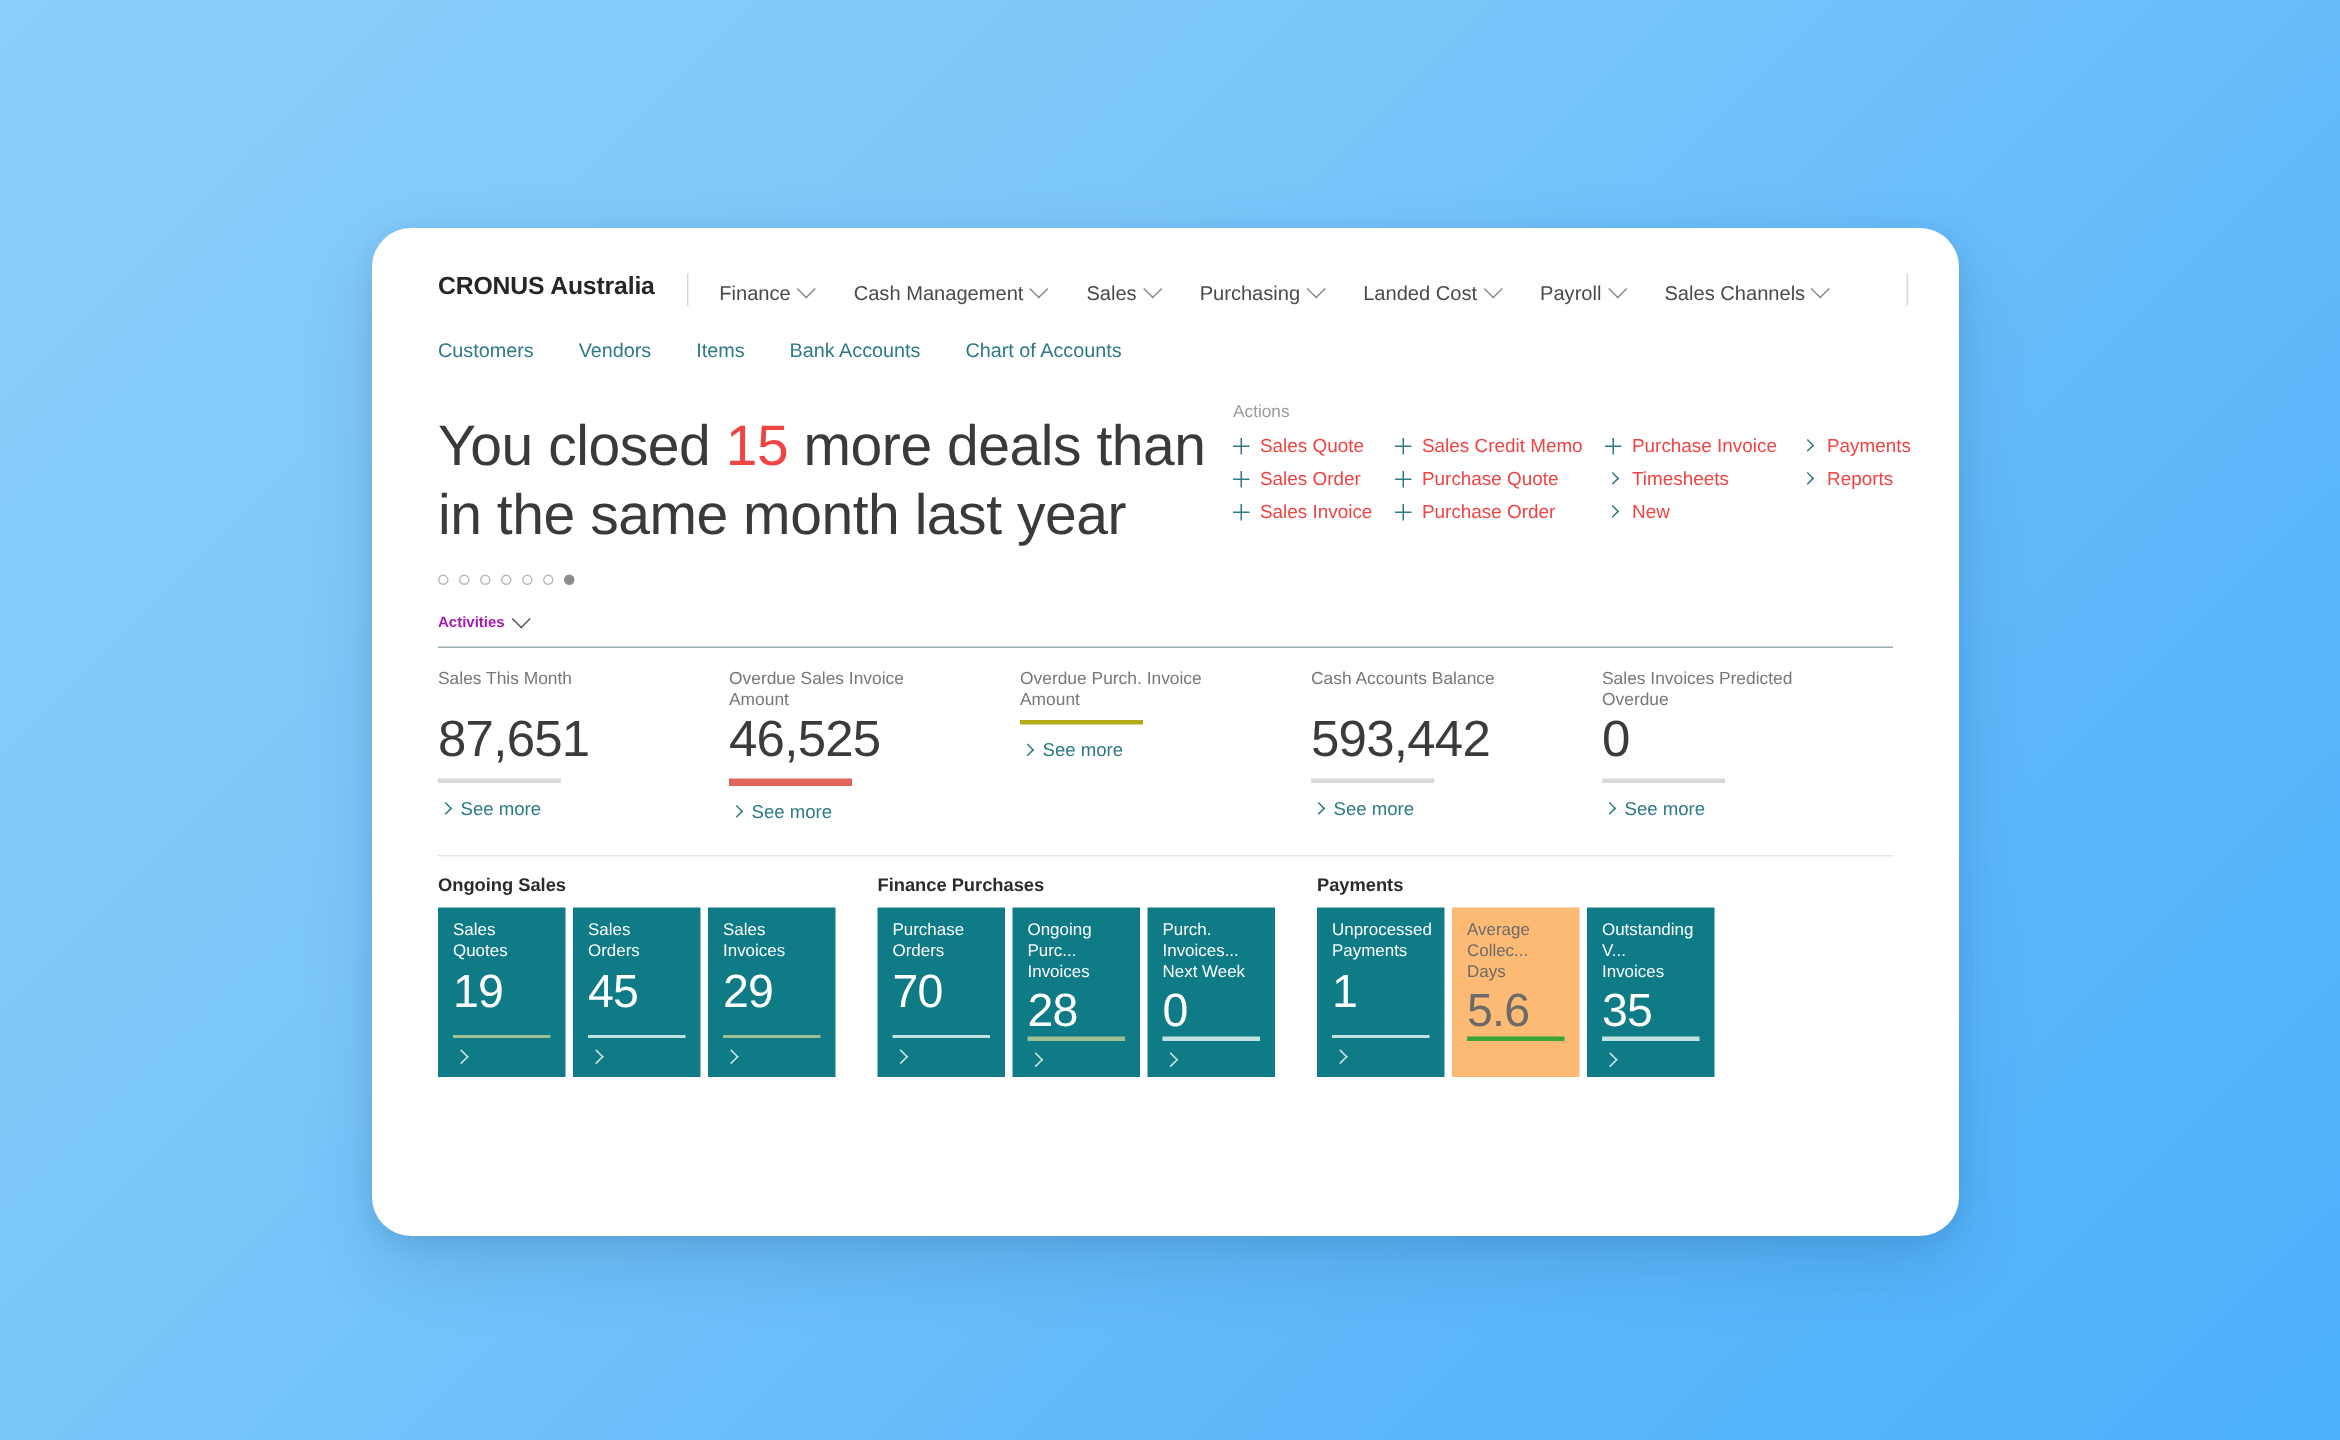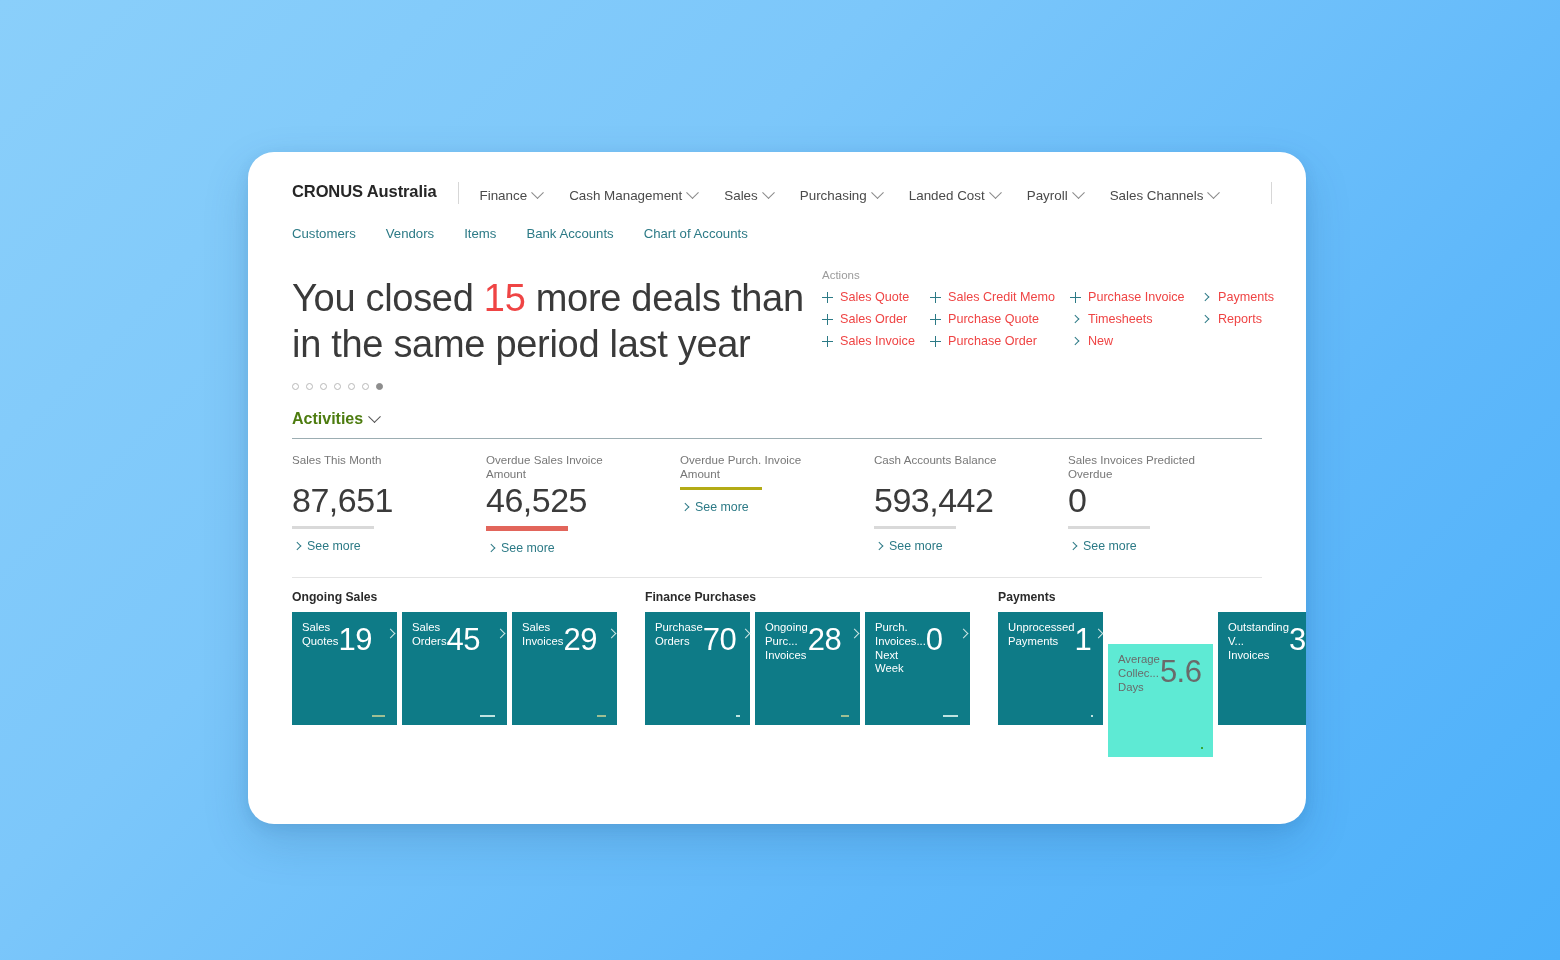--- a/index.html
+++ b/index.html
@@ -110,21 +110,21 @@
   }
   .ic-chev::after {
     content:""; position:absolute; left:2px; top:2.4px;
     width:5.4px; height:5.4px;
     border-top:1.4px solid #2c7a86; border-right:1.4px solid #2c7a86;
     transform:rotate(45deg);
   }
 
   
   .act-header { margin-top:20px; display:flex; align-items:center; }
-  .act-header .lbl { font-size:16px; font-weight:700; color:#4d7c0f;text-align:center; }
+  .act-header .lbl { font-size:10px; font-weight:700; color:#a21caf;text-align:center; }
   .act-header .caret { border-color:#555; margin-left:7px; }
   .rule {
     height:1.4px; background:#4a6a72; opacity:.55;
     margin-top:10px;
   }
   .cues { display:flex; margin-top:14px; }
   .cue { flex:1 1 0; padding-right:22px; }
   .cue-label {
     font-size:11.6px; color:#777; line-height:14px;
     min-height:28px; white-space:pre-line;
@@ -143,27 +143,27 @@
 
   
   .groups-rule { height:1px; background:#e4e4e4; margin-top:22px; }
   .groups { display:flex; margin-top:12px; }
   .group { flex:0 0 auto; margin-right:28px; }
   .group-title {
     font-size:12.2px; font-weight:700; color:#2b2b2b; margin-bottom:8px;
   }
   .tiles { display:flex; gap:5px; }
   .tile {
-    width:105px; height:113px;
+    width:85px; height:113px;
     background:#0e7b87; color:#ffffff;
     padding:9px 10px 8px 10px;
-    display:flex; flex-direction:row;
+    display:flex; flex-direction:column;
     cursor:pointer; position:relative;
   }
-  .tile.muted { background:#5eead4; color:#6a6a6a; cursor:default;margin-top:32px; }
+  .tile.muted { background:#fdba74; color:#6a6a6a; cursor:default; }
   .tile-label {
     font-size:11.3px; line-height:13.6px; white-space:pre-line;
     font-weight:400;
   }
   .tile-value {
     font-size:31px; font-weight:300; line-height:34px;
     margin-top:2px; letter-spacing:-0.5px;
   }
   .tile-bar {
     height:2.6px; background:#cfe7e4; margin-top:auto; width:100%;
@@ -228,21 +228,21 @@
       <a>Customers</a>
       <a>Vendors</a>
       <a>Items</a>
       <a>Bank Accounts</a>
       <a>Chart of Accounts</a>
     </div>
 
     <div class="hero-row">
       <div class="hero">
         <div class="hero-head">
-          <span>You closed </span><span class="hl">15</span><span> more deals than in the same period last year</span>
+          <span>You closed </span><span class="hl">15</span><span> more deals than in the same month last year</span>
         </div>
         <div class="dots">
           <span class="dot"></span>
           <span class="dot"></span>
           <span class="dot"></span>
           <span class="dot"></span>
           <span class="dot"></span>
           <span class="dot"></span>
           <span class="dot on"></span>
         </div>

